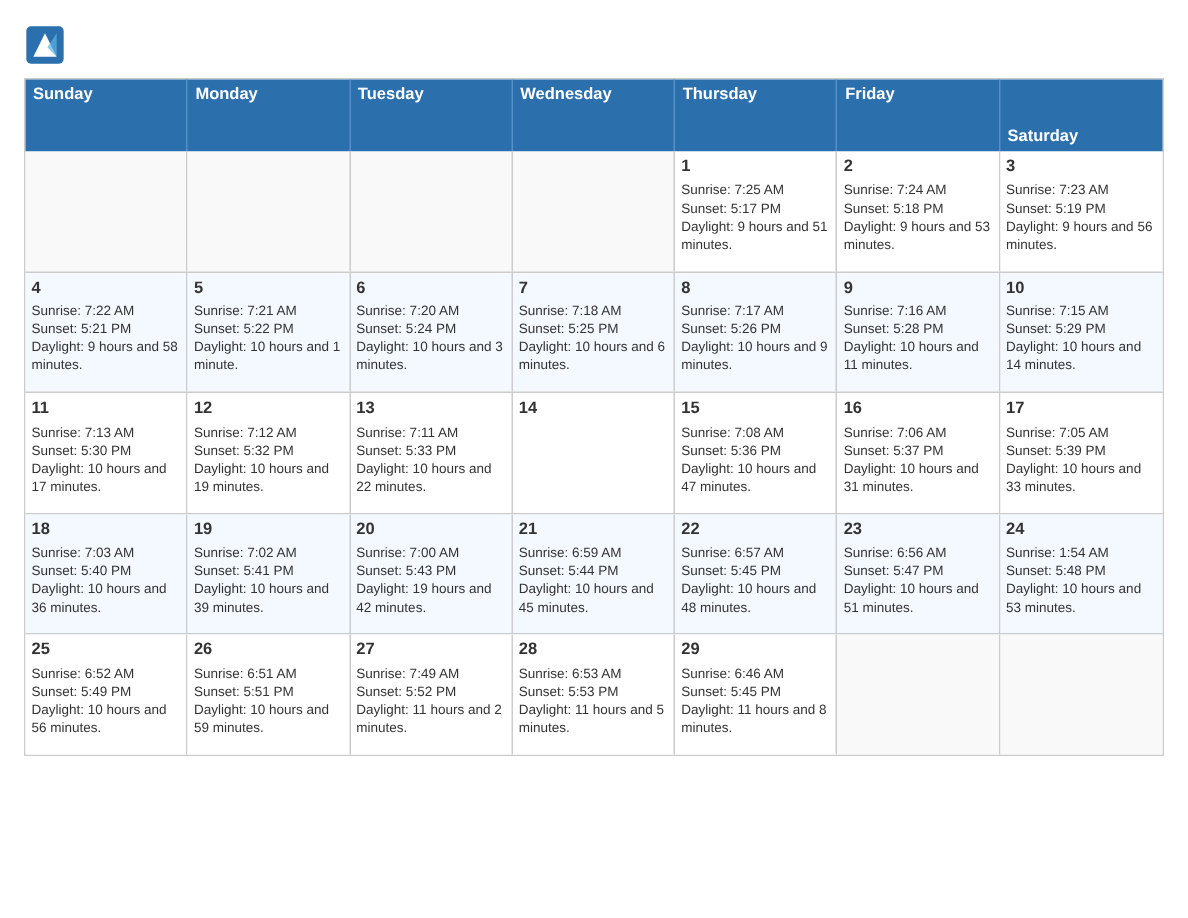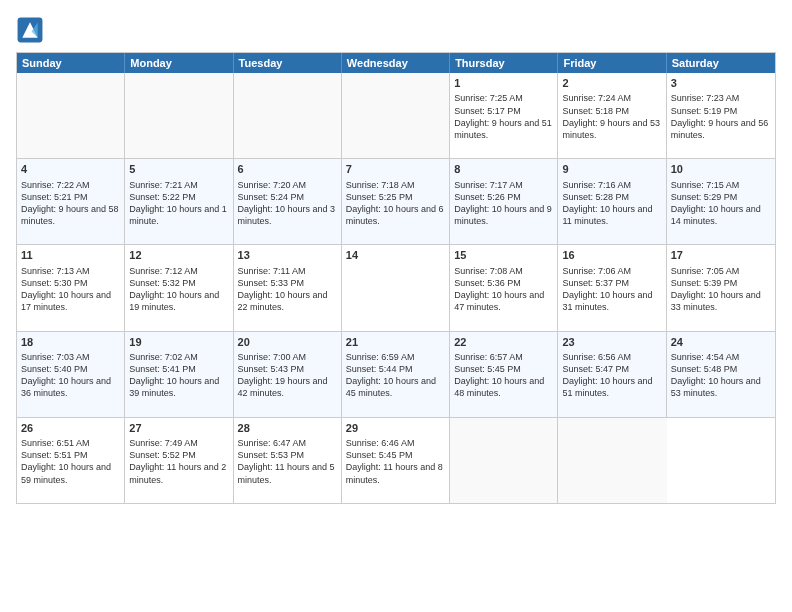--- a/index.html
+++ b/index.html
@@ -65,21 +65,21 @@
       grid-template-columns: repeat(7, 1fr);
       background: #2c6fad;
     }
     .cal-header-cell {
       color: #fff;
       font-size: 11px;
       font-weight: bold;
       padding: 4px 5px;
       border-right: 1px solid #5590c9;
     }
-    .cal-header-cell:last-child { border-right: none; }
+    .cal-header-cell:last-child { border-right: none; margin-top: 28px; }
     .cal-body {
       flex: 1;
       display: flex;
       flex-direction: column;
     }
     .cal-week {
       flex: 1;
       display: grid;
       grid-template-columns: repeat(7, 1fr);
       border-top: 1px solid #ccc;
@@ -242,35 +242,39 @@
           <div class="cal-cell">
             <span class="day-num">22</span>
             <div class="day-info"><span>Sunrise: 6:57 AM</span><br><span>Sunset: 5:45 PM</span><br><span>Daylight: 10 hours and 48 minutes.</span></div>
           </div>
           <div class="cal-cell">
             <span class="day-num">23</span>
             <div class="day-info"><span>Sunrise: 6:56 AM</span><br><span>Sunset: 5:47 PM</span><br><span>Daylight: 10 hours and 51 minutes.</span></div>
           </div>
           <div class="cal-cell">
             <span class="day-num">24</span>
-            <div class="day-info"><span>Sunrise: 4:54 AM</span><br><span>Sunset: 5:48 PM</span><br><span>Daylight: 10 hours and 53 minutes.</span></div>
-          </div>
-        </div>
-        <div class="cal-week">
+            <div class="day-info"><span>Sunrise: 1:54 AM</span><br><span>Sunset: 5:48 PM</span><br><span>Daylight: 10 hours and 53 minutes.</span></div>
+          </div>
+        </div>
+        <div class="cal-week">
+          <div class="cal-cell">
+            <span class="day-num">25</span>
+            <div class="day-info"><span>Sunrise: 6:52 AM</span><br><span>Sunset: 5:49 PM</span><br><span>Daylight: 10 hours and 56 minutes.</span></div>
+          </div>
           <div class="cal-cell">
             <span class="day-num">26</span>
             <div class="day-info"><span>Sunrise: 6:51 AM</span><br><span>Sunset: 5:51 PM</span><br><span>Daylight: 10 hours and 59 minutes.</span></div>
           </div>
           <div class="cal-cell">
             <span class="day-num">27</span>
             <div class="day-info"><span>Sunrise: 7:49 AM</span><br><span>Sunset: 5:52 PM</span><br><span>Daylight: 11 hours and 2 minutes.</span></div>
           </div>
           <div class="cal-cell">
             <span class="day-num">28</span>
-            <div class="day-info"><span>Sunrise: 6:47 AM</span><br><span>Sunset: 5:53 PM</span><br><span>Daylight: 11 hours and 5 minutes.</span></div>
+            <div class="day-info"><span>Sunrise: 6:53 AM</span><br><span>Sunset: 5:53 PM</span><br><span>Daylight: 11 hours and 5 minutes.</span></div>
           </div>
           <div class="cal-cell">
             <span class="day-num">29</span>
             <div class="day-info"><span>Sunrise: 6:46 AM</span><br><span>Sunset: 5:45 PM</span><br><span>Daylight: 11 hours and 8 minutes.</span></div>
           </div>
           <div class="cal-cell empty"></div>
           <div class="cal-cell empty"></div>
         </div>
       </div>
   </div>

